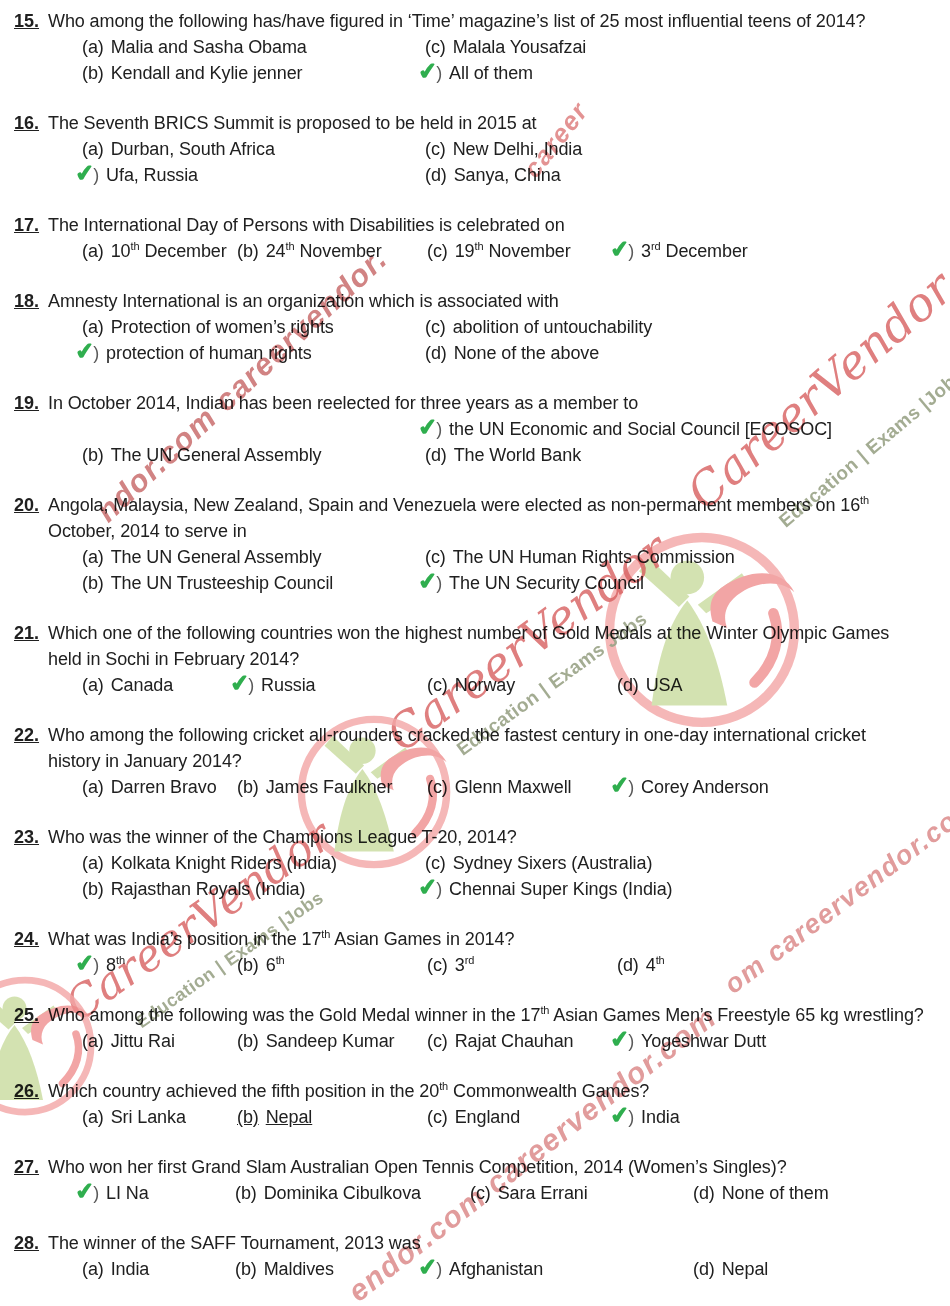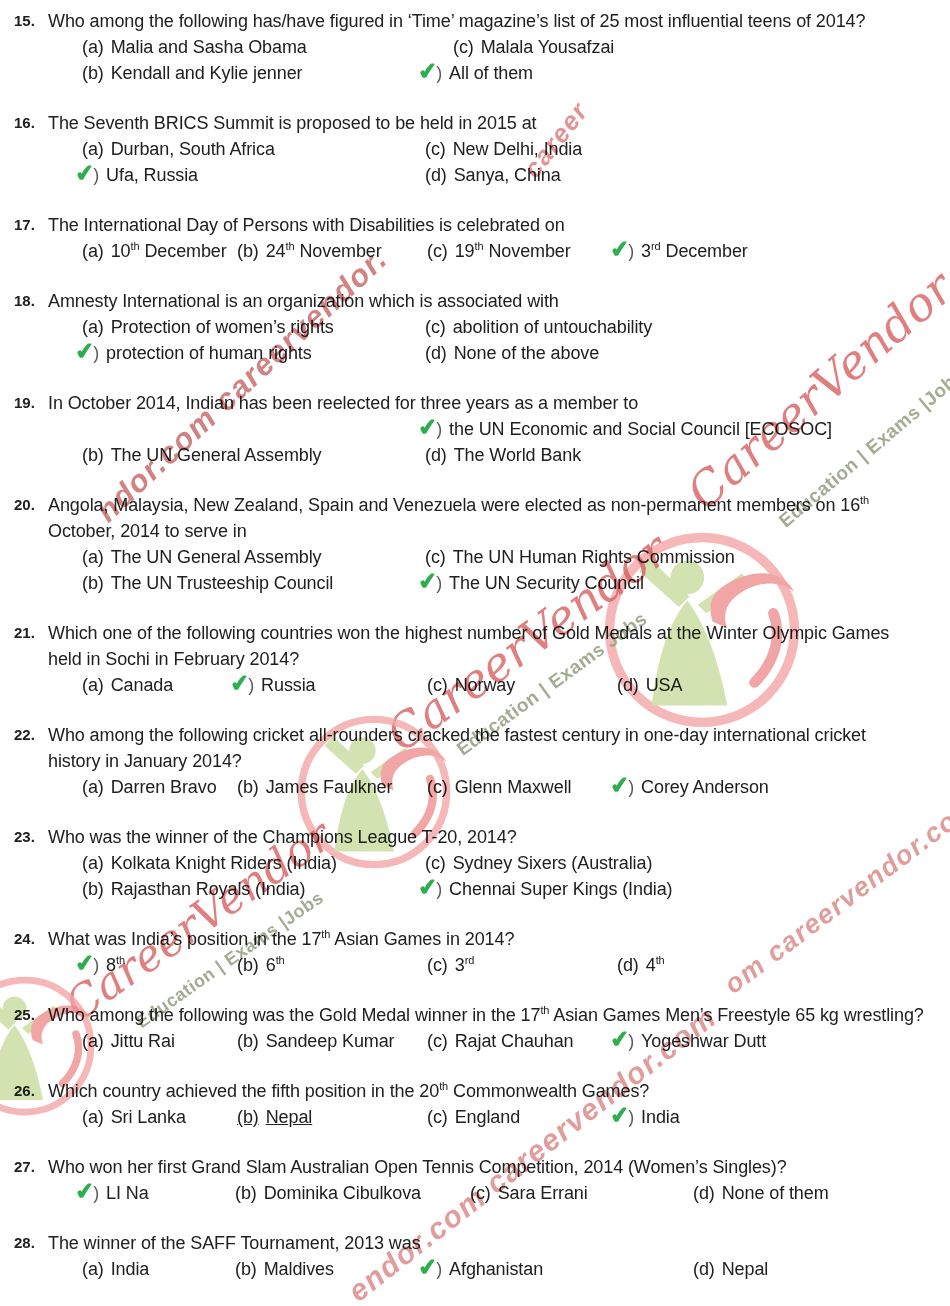--- a/index.html
+++ b/index.html
@@ -2,21 +2,21 @@
 <html><head>
 <meta charset="utf-8">
 <style>
   html,body{margin:0;padding:0;background:#ffffff;}
   .page{
     position:relative;width:950px;height:1306px;overflow:hidden;background:#ffffff;
     font-family:"Liberation Sans",sans-serif;color:#202020;
   }
   .questions{position:absolute;left:0;top:0;right:0;padding:8px 14px 0 14px;}
   .q{display:flex;margin-bottom:24px;}
-  .qnum{width:34px;flex:none;font-weight:bold;font-size:15px;line-height:26px;}
+  .qnum{width:34px;flex:none;font-weight:bold;font-size:18px;line-height:26px;text-decoration:underline;}
   .qcontent{flex:1;min-width:0;}
   .qline{white-space:nowrap;font-size:18px;line-height:26px;letter-spacing:-0.1px;}
   sup{font-size:11px;line-height:0;}
   .optrow{position:relative;height:26px;}
   .opt{position:absolute;top:0;font-size:18px;line-height:26px;white-space:nowrap;letter-spacing:-0.1px;}
   .opt .lab{margin-left:7px;}
   .check{
     display:inline-block;color:#2fae4e;font-weight:bold;font-size:23px;line-height:22px;
     margin-left:-7px;margin-right:-1px;transform:rotate(-6deg);
   }
@@ -37,21 +37,21 @@
 <div class="page">
   <div class="questions">
       <div class="q">
         <div class="qnum">15.</div>
         <div class="qcontent">
           <div class="qtitle">
             <div class="qline"><span>Who among the following has/have figured in ‘Time’ magazine’s list of 25 most influential teens of 2014?</span></div>
           </div>
           <div class="optrow">
             <span class="opt" style="left: 34px;"><span class="key">(a)</span><span class="lab"><span>Malia and Sasha Obama</span></span></span>
-            <span class="opt" style="left: 377px; margin-left: 28px;"><span class="key">(c)</span><span class="lab"><span>Malala Yousafzai</span></span></span>
+            <span class="opt" style="left: 377px;"><span class="key">(c)</span><span class="lab"><span>Malala Yousafzai</span></span></span>
           </div>
           <div class="optrow">
             <span class="opt" style="left: 34px;"><span class="key">(b)</span><span class="lab"><span>Kendall and Kylie jenner</span></span></span>
             <span class="opt" style="left: 377px;"><span class="check">✔</span><span class="paren">)</span><span class="lab"><span>All of them</span></span></span>
           </div>
         </div>
       </div>
       <div class="q">
         <div class="qnum">16.</div>
         <div class="qcontent">

